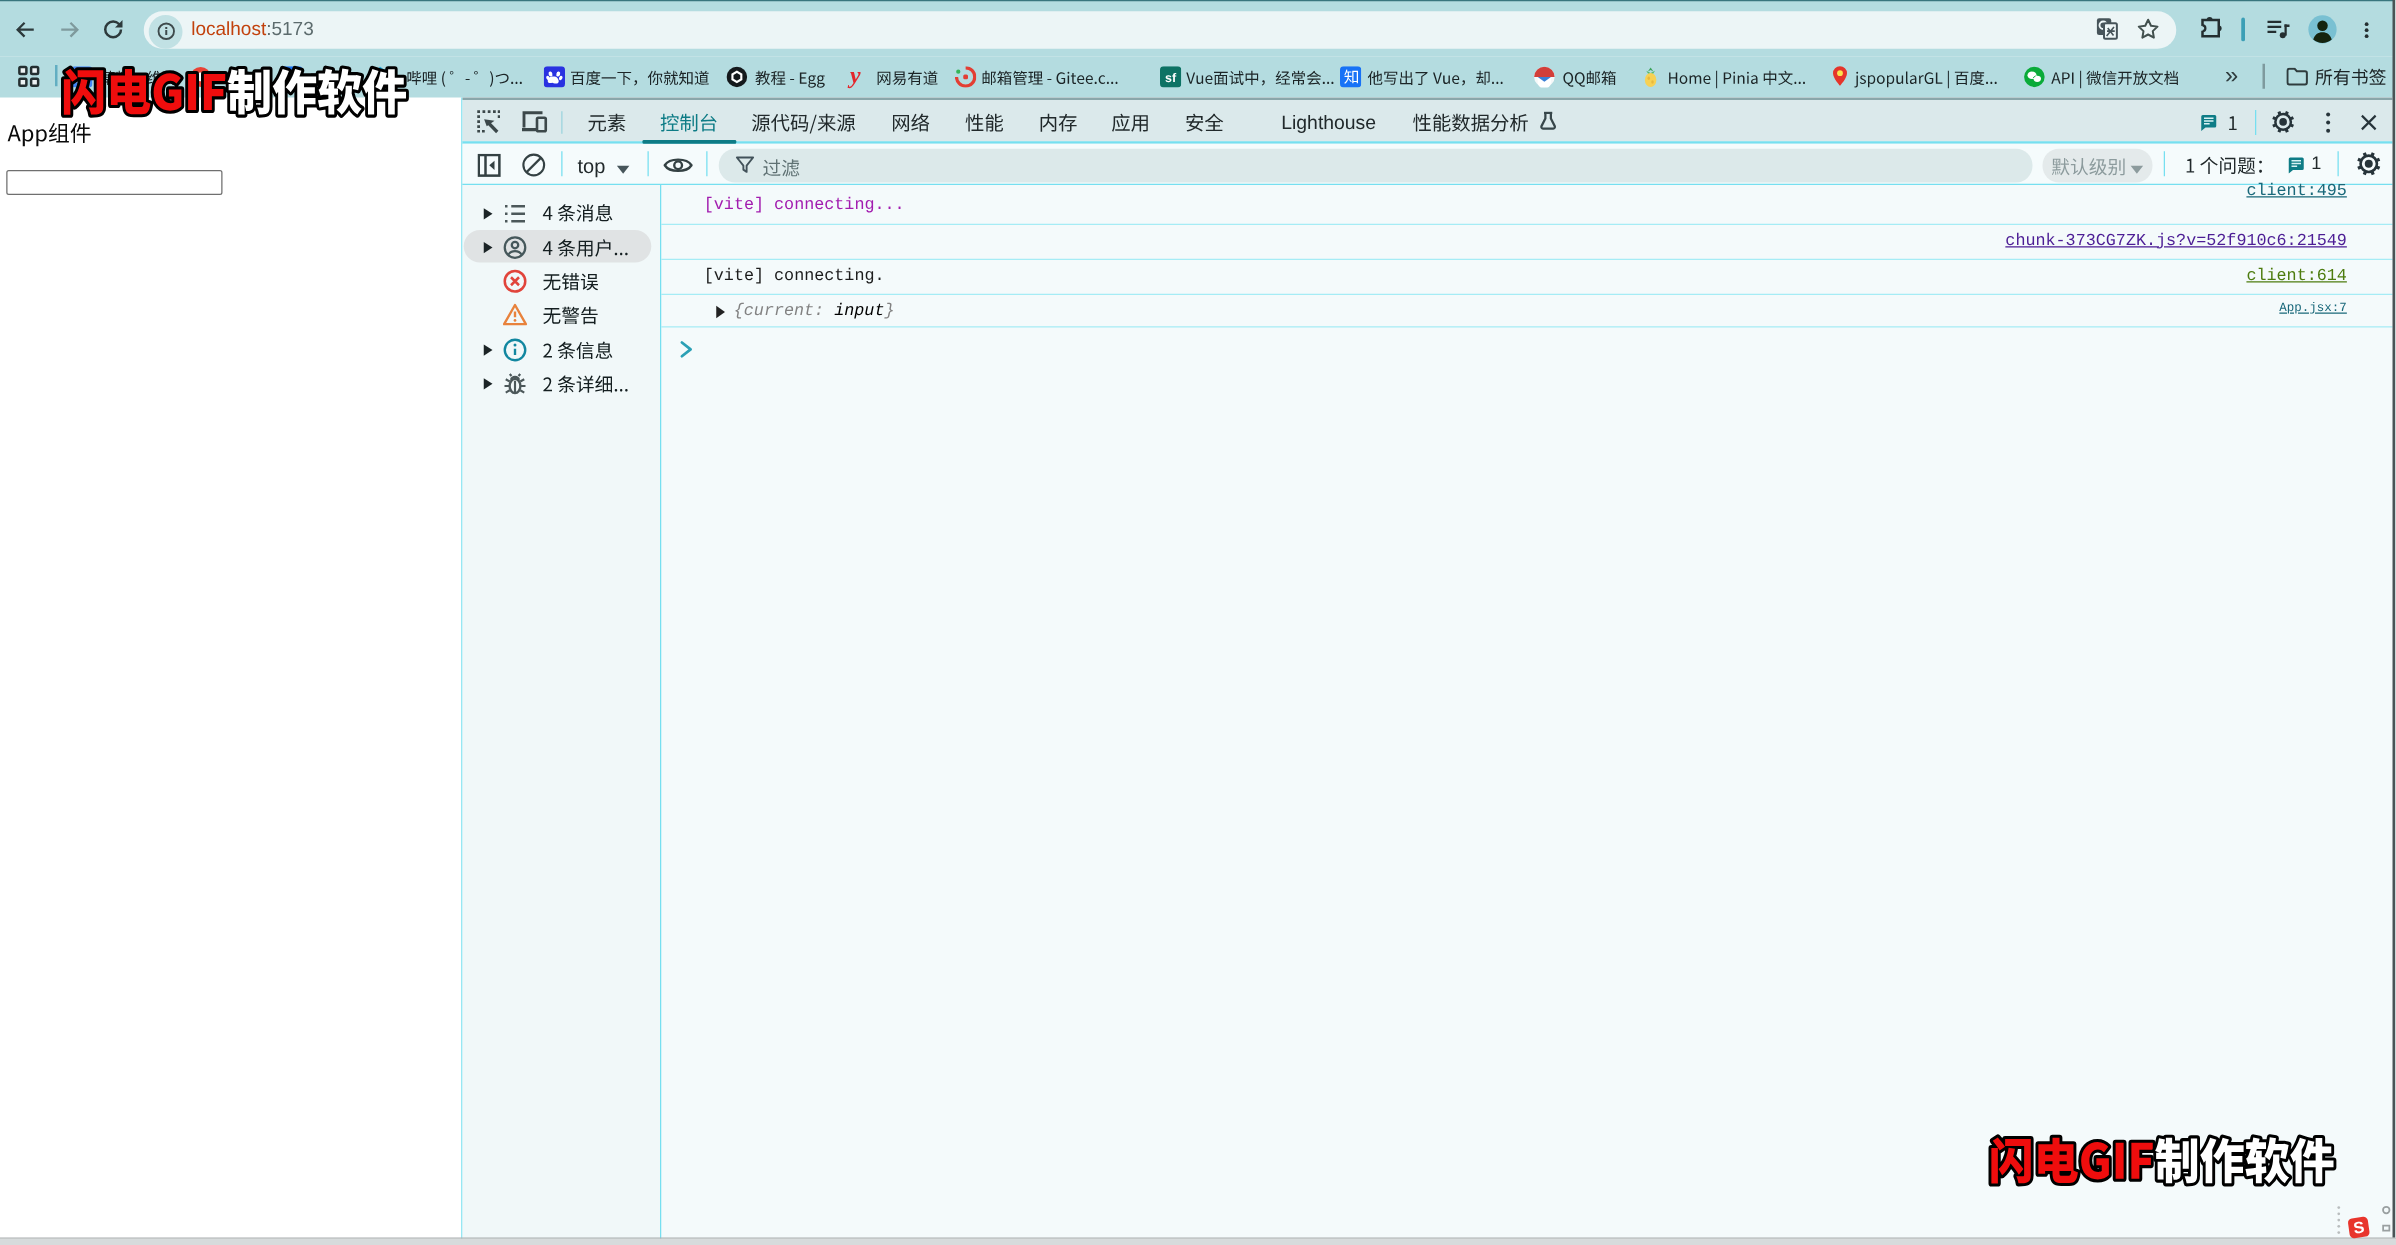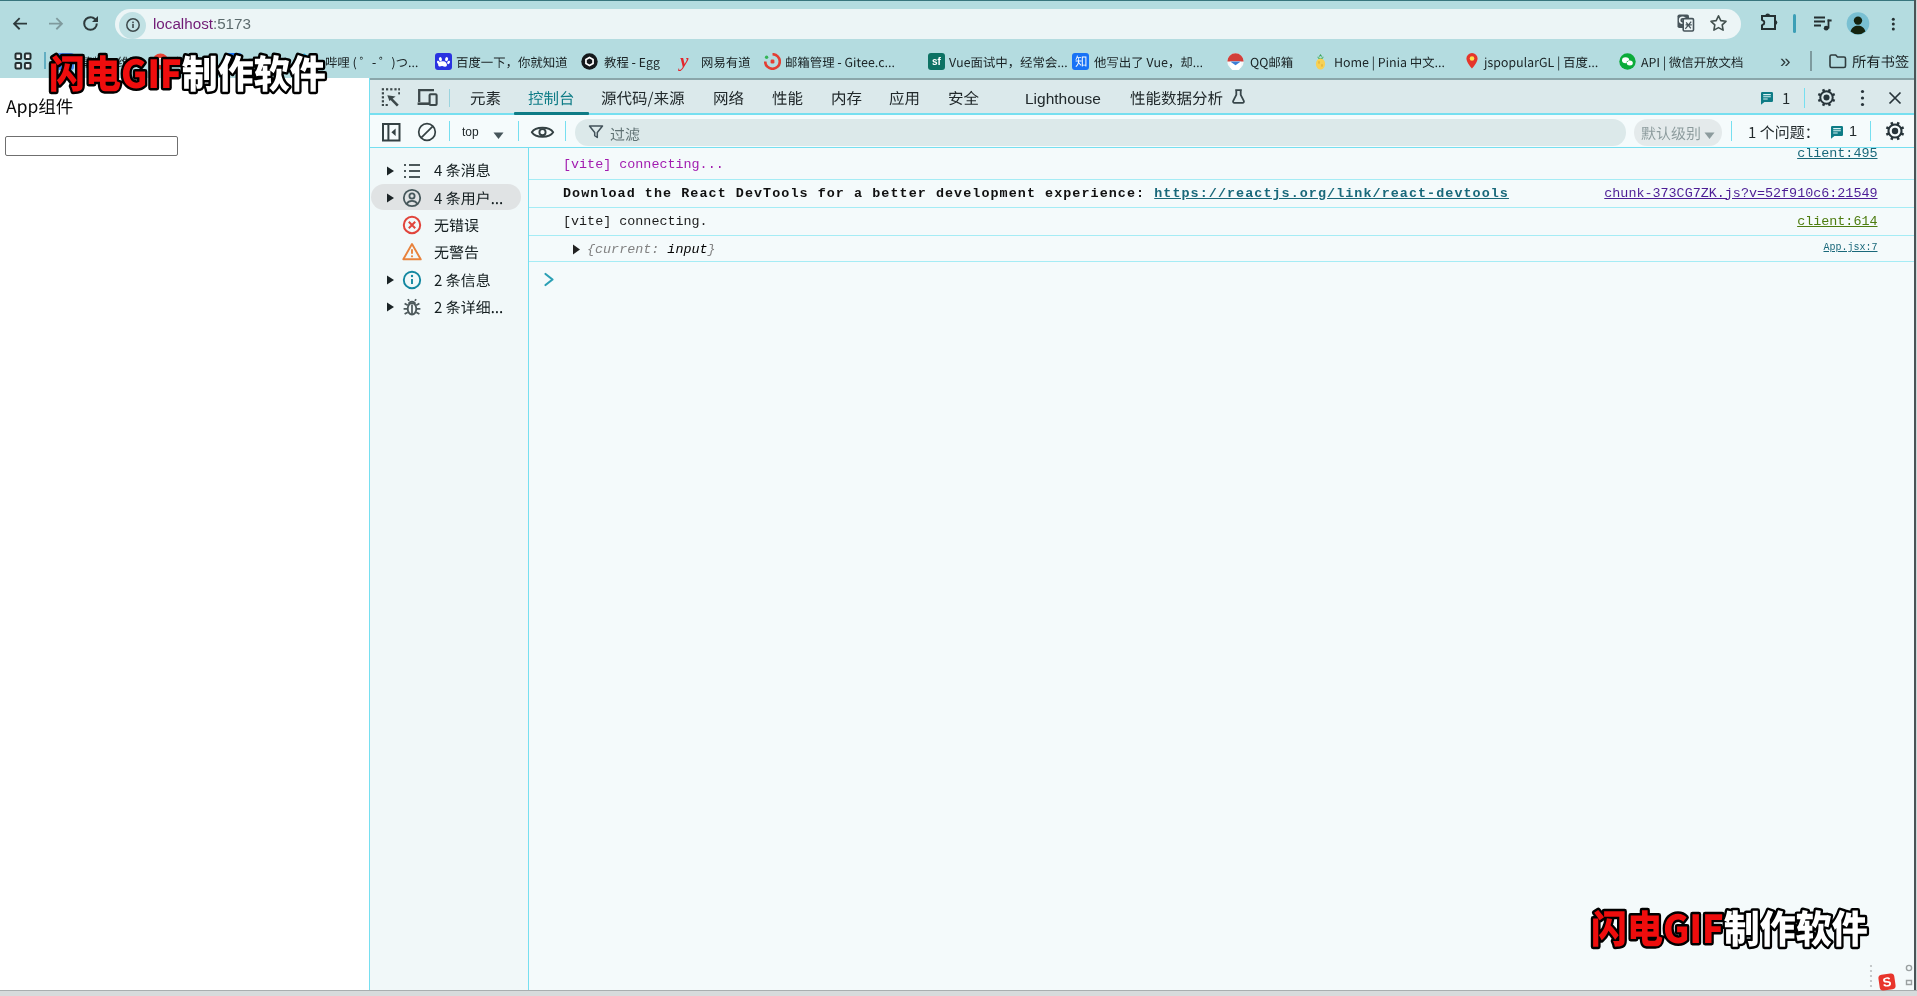--- a/index.html
+++ b/index.html
@@ -12,21 +12,21 @@
       <path d="M3.5 9.6h10.7l-4.0-4.0 1.3-1.3 6.2 6.2-6.2 6.2-1.3-1.3 4.0-4.0H3.5z" fill="#7f9a9d" transform="translate(1.5,0.2)"></path>
     </svg>
 <svg style="position:absolute;left:80px;top:13px;" width="21" height="21" viewBox="0 0 21 21">
       <path d="M10.5 3.2a7.3 7.3 0 1 0 7.3 7.3h-2.0a5.3 5.3 0 1 1-5.3-5.3c1.5 0 2.8.6 3.8 1.5l-2.3 2.3h6.0V3.0l-2.3 2.3a7.3 7.3 0 0 0-5.2-2.1z" fill="#2d3a3c"></path>
     </svg>
 <svg style="position:absolute;left:124.5px;top:17px;" width="16" height="16" viewBox="0 0 16 16">
       <circle cx="8" cy="8" r="6.2" fill="none" stroke="#3e4a4c" stroke-width="1.5"></circle>
       <rect x="7.2" y="7" width="1.6" height="4" fill="#3e4a4c"></rect>
       <rect x="7.2" y="4.6" width="1.6" height="1.6" fill="#3e4a4c"></rect>
     </svg>
-<div style="position:absolute;left:153px;top:14.8px;white-space:pre;font-size:15.2px"><span style="color:#701a75">localhost</span><span style="color:#5c6b6d">:5173</span></div>
+<div style="position:absolute;left:153px;top:14.8px;white-space:pre;font-size:15.2px"><span style="color:#c2410c">localhost</span><span style="color:#5c6b6d">:5173</span></div>
 <svg style="position:absolute;left:1677px;top:14px;" width="19" height="19" viewBox="0 0 19 19">
       <rect x="0.5" y="0.5" width="11.5" height="13.5" rx="1.8" fill="#47545a"></rect>
       <circle cx="5.6" cy="6.2" r="3" fill="none" stroke="#eef6f7" stroke-width="1.5"></circle>
       <path d="M5.6 6.2h3v2" stroke="#eef6f7" stroke-width="1.5" fill="none"></path>
       <rect x="6.2" y="4.6" width="10.3" height="12.4" rx="1.2" fill="#eef6f7" stroke="#47545a" stroke-width="1.6"></rect>
       <path d="M8.3 14.8L14.2 7.6M9.2 8.4l4.6 6.0M8.6 10.9h6.2" stroke="#47545a" stroke-width="1.3" fill="none"></path>
     </svg>
 <svg style="position:absolute;left:1709px;top:14px;" width="19" height="19" viewBox="0 0 19 19">
       <path d="M9.5 1.8l2.3 4.8 5.2.7-3.8 3.6.9 5.2-4.6-2.5-4.6 2.5.9-5.2L2 7.3l5.2-.7z" fill="none" stroke="#42504e" stroke-width="1.6" stroke-linejoin="round"></path>
     </svg>
@@ -282,21 +282,21 @@
 <svg style="position:absolute;left:382px;top:123px;" width="19" height="19" viewBox="0 0 19 19">
       <rect x="1" y="1" width="16.5" height="16.5" fill="none" stroke="#344143" stroke-width="2"></rect>
       <path d="M6.4 1v16.5" stroke="#344143" stroke-width="2"></path>
       <path d="M13.6 5.6L9.4 9.25L13.6 12.9z" fill="#344143"></path>
     </svg>
 <svg style="position:absolute;left:417px;top:122px;" width="20" height="20" viewBox="0 0 20 20">
       <circle cx="10" cy="10" r="8.3" fill="none" stroke="#344143" stroke-width="1.7"></circle>
       <path d="M4.3 15.7L15.7 4.3" stroke="#344143" stroke-width="1.7"></path>
     </svg>
 <div style="position:absolute;left:448.5px;top:121px;width:1.2px;height:20px;background:#76dff0"></div>
-<div style="position:absolute;left:462px;top:125px;white-space:pre;font-size:12px;color:#21292b">top</div>
+<div style="position:absolute;left:462px;top:125px;white-space:pre;font-size:16px;color:#21292b">top</div>
 <svg style="position:absolute;left:492px;top:129.5px;" width="13" height="10" viewBox="0 0 13 10">
       <path d="M1.5 2.5h10L6.5 9z" fill="#46555a"></path>
     </svg>
 <div style="position:absolute;left:517.5px;top:121px;width:1.2px;height:20px;background:#76dff0"></div>
 <svg style="position:absolute;left:530px;top:123.5px;" width="25" height="17" viewBox="0 0 25 17">
       <path d="M1.8 8.2C5.6 2.2 19.4 2.2 23.2 8.2C19.4 14.2 5.6 14.2 1.8 8.2Z" fill="none" stroke="#344143" stroke-width="1.9" stroke-linejoin="round"></path>
       <circle cx="12.5" cy="8.2" r="3.1" fill="none" stroke="#344143" stroke-width="1.9"></circle>
     </svg>
 <div style="position:absolute;left:564.5px;top:121px;width:1.2px;height:20px;background:#76dff0"></div>
 <div style="position:absolute;left:575px;top:119px;width:1051px;height:26.5px;background:#dce9ea;border-radius:13.2px"></div>
@@ -387,21 +387,20 @@
     </svg>
 <svg style="position:absolute;left:434.0px;top:312.8px;overflow:visible" width="2" height="2">
       <path d="M0.7 0H7.6V-1.2H4.5C4 -1.2 3.3 -1.1 2.7 -1.1C5.3 -3.5 7 -5.8 7 -8C7 -9.9 5.8 -11.2 3.8 -11.2C2.4 -11.2 1.5 -10.6 0.6 -9.6L1.4 -8.8C2 -9.5 2.8 -10.1 3.7 -10.1C5 -10.1 5.7 -9.2 5.7 -7.9C5.7 -6 4.1 -3.8 0.7 -0.8Z M16.2 -2.7C15.5 -1.8 14.1 -0.7 13.1 -0.1C13.4 0 13.7 0.4 13.9 0.6C14.9 -0 16.3 -1.3 17.1 -2.3ZM21.1 -2.2C22.2 -1.3 23.4 -0.1 24 0.7L24.8 0.1C24.2 -0.8 23 -1.9 21.9 -2.8ZM21.7 -10.2C21 -9.5 20.2 -8.8 19.2 -8.2C18.3 -8.8 17.5 -9.4 16.8 -10.2L16.9 -10.2ZM17.4 -12.6C16.6 -11.3 15 -9.7 12.8 -8.6C13 -8.5 13.4 -8.1 13.6 -7.8C14.5 -8.3 15.4 -8.9 16.1 -9.5C16.7 -8.8 17.4 -8.2 18.1 -7.7C16.3 -6.8 14.2 -6.3 12.2 -6C12.4 -5.7 12.6 -5.3 12.7 -5C15 -5.3 17.3 -6 19.2 -7C21 -6.1 23.1 -5.4 25.5 -5.1C25.6 -5.4 25.9 -5.8 26.1 -6.1C24 -6.4 22 -6.9 20.3 -7.6C21.6 -8.5 22.7 -9.5 23.4 -10.8L22.7 -11.3L22.5 -11.2H17.8C18.1 -11.6 18.3 -12 18.6 -12.4ZM18.6 -5.9V-4.3H13.9V-3.3H18.6V-0C18.6 0.1 18.5 0.2 18.4 0.2C18.2 0.2 17.6 0.2 17 0.1C17.2 0.4 17.3 0.9 17.4 1.1C18.3 1.1 18.8 1.1 19.2 1C19.6 0.8 19.7 0.5 19.7 -0V-3.3H24.5V-4.3H19.7V-5.9Z M28.3 -11.5C29.1 -10.8 30.1 -9.9 30.6 -9.2L31.4 -10C30.9 -10.7 29.8 -11.6 29 -12.3ZM33.5 -12.2C34 -11.4 34.6 -10.4 34.8 -9.7L35.8 -10.2C35.6 -10.8 35 -11.8 34.5 -12.5ZM29.5 0.9V0.9C29.7 0.6 30.1 0.3 32.5 -1.7C32.4 -1.9 32.3 -2.3 32.2 -2.6L30.7 -1.5V-7.9H27.3V-6.8H29.6V-1.4C29.6 -0.6 29.1 -0.1 28.9 0.1C29.1 0.3 29.4 0.7 29.5 0.9ZM39.1 -12.6C38.7 -11.8 38.2 -10.6 37.7 -9.7H32.7V-8.7H36.1V-6.6H33.1V-5.6H36.1V-3.5H32.3V-2.4H36.1V1.2H37.3V-2.4H41V-3.5H37.3V-5.6H40.2V-6.6H37.3V-8.7H40.6V-9.7H38.9C39.3 -10.5 39.8 -11.4 40.2 -12.3Z M42.2 -0.8 42.4 0.3C43.9 0 45.9 -0.4 47.8 -0.8L47.8 -1.8C45.7 -1.4 43.6 -1 42.2 -0.8ZM42.6 -6.4C42.8 -6.5 43.2 -6.6 45.3 -6.8C44.6 -5.8 43.8 -5 43.5 -4.8C43 -4.2 42.6 -3.9 42.3 -3.8C42.4 -3.5 42.6 -3 42.6 -2.8C43 -2.9 43.5 -3.1 47.8 -3.8C47.8 -4 47.7 -4.4 47.7 -4.7L44.4 -4.2C45.6 -5.5 46.9 -7 48 -8.6L47 -9.2C46.8 -8.8 46.4 -8.3 46.1 -7.8L43.8 -7.6C44.8 -8.9 45.8 -10.6 46.5 -12.2L45.5 -12.7C44.7 -10.8 43.5 -8.9 43.1 -8.4C42.7 -7.9 42.5 -7.5 42.2 -7.5C42.3 -7.2 42.5 -6.6 42.6 -6.4ZM51.4 -1.1H49.2V-5.3H51.4ZM52.4 -1.1V-5.3H54.6V-1.1ZM48.2 -11.8V1H49.2V0H54.6V0.9H55.6V-11.8ZM51.4 -6.4H49.2V-10.7H51.4ZM52.4 -6.4V-10.7H54.6V-6.4Z M58.8 0.2C59.3 0.2 59.8 -0.2 59.8 -0.8C59.8 -1.5 59.3 -1.9 58.8 -1.9C58.2 -1.9 57.8 -1.5 57.8 -0.8C57.8 -0.2 58.2 0.2 58.8 0.2Z M62.9 0.2C63.5 0.2 63.9 -0.2 63.9 -0.8C63.9 -1.5 63.5 -1.9 62.9 -1.9C62.4 -1.9 62 -1.5 62 -0.8C62 -0.2 62.4 0.2 62.9 0.2Z M67.1 0.2C67.7 0.2 68.1 -0.2 68.1 -0.8C68.1 -1.5 67.7 -1.9 67.1 -1.9C66.6 -1.9 66.1 -1.5 66.1 -0.8C66.1 -0.2 66.6 0.2 67.1 0.2Z" fill="#151f21"></path>
     </svg>
 <div style="position:absolute;left:528.7px;top:179px;width:1385px;height:1.2px;background:#a5ecf5"></div>
 <div style="position:absolute;left:528.7px;top:207px;width:1385px;height:1.2px;background:#a5ecf5"></div>
 <div style="position:absolute;left:528.7px;top:235px;width:1385px;height:1.2px;background:#a5ecf5"></div>
 <div style="position:absolute;left:528.7px;top:260.5px;width:1385px;height:1.2px;background:#a5ecf5"></div>
 <div style="position:absolute;left:563px;top:157px;font-family:'Liberation Mono',monospace;font-size:13.4px;white-space:pre"><span style="color:#a21caf">[vite] connecting...</span></div>
 <div style="position:absolute;right:39.5px;top:146px;font-family:'Liberation Mono',monospace;font-size:13.4px;white-space:pre"><span style="color:#19687a;text-decoration:underline">client:495</span></div>
-<div style="position:absolute;left:563px;top:185.5px;font-family:'Liberation Mono',monospace;font-size:13.4px;white-space:pre"><span style="color:#101010;font-weight:bold;letter-spacing:1.06px">Download the React DevTools for a better development experience: <span style="color:#19687a;text-decoration:underline">https://reactjs.org/link/react-devtools</span></span></div>
 <div style="position:absolute;right:39.5px;top:185.5px;font-family:'Liberation Mono',monospace;font-size:13.4px;white-space:pre"><span style="color:#4c1d95;text-decoration:underline">chunk-373CG7ZK.js?v=52f910c6:21549</span></div>
 <div style="position:absolute;left:563px;top:213.5px;font-family:'Liberation Mono',monospace;font-size:13.4px;white-space:pre"><span style="color:#1c1c1c">[vite] connecting.</span></div>
 <div style="position:absolute;right:39.5px;top:213.5px;font-family:'Liberation Mono',monospace;font-size:13.4px;white-space:pre"><span style="color:#4d7c0f;text-decoration:underline">client:614</span></div>
 <svg style="position:absolute;left:572px;top:244px;" width="9" height="11" viewBox="0 0 9 11">
       <path d="M1 0.5l7 5-7 5z" fill="#222"></path>
     </svg>
 <div style="position:absolute;left:587px;top:242px;font-family:'Liberation Mono',monospace;font-size:13.4px;white-space:pre"><span style="font-style:italic;color:#828282">{current: <span style="color:#000000">input</span>}</span></div>
 <div style="position:absolute;right:39.5px;top:242px;font-family:'Liberation Mono',monospace;font-size:10px;white-space:pre"><span style="color:#19687a;text-decoration:underline">App.jsx:7</span></div>
 <svg style="position:absolute;left:543px;top:272px;" width="13" height="15" viewBox="0 0 13 15">
       <path d="M2.5 2l7 5.5-7 5.5" fill="none" stroke="#2ba0b5" stroke-width="2.2" stroke-linejoin="round" stroke-linecap="round"></path>

